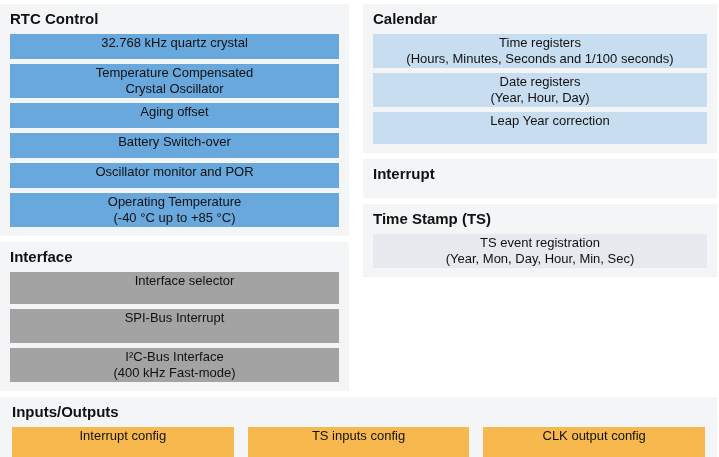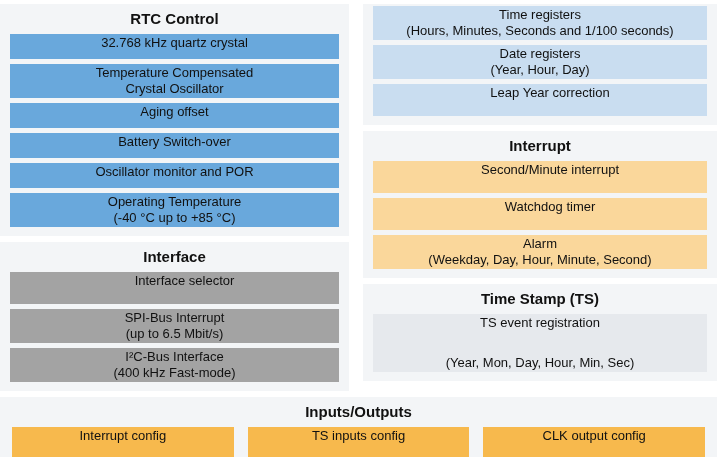--- a/index.html
+++ b/index.html
@@ -13,37 +13,37 @@
   .cols { display: flex; }
   .col-left  { width: 349px; margin-right: 14px; display: flex; flex-direction: column; }
   .col-right { flex: 1; display: flex; flex-direction: column; }
   .panel {
     background: #f3f5f7;
     padding: 2px 10px 9px 10px;
     box-sizing: border-box;
   }
   .panel + .panel { margin-top: 6px; }
   .panel-title {
-    font-size: 15px; font-weight: bold; text-align: center;
+    font-size: 15px; font-weight: bold; text-align: left;
     line-height: 20px; padding: 3px 0 5px 0;
   }
   .stack { display: flex; flex-direction: column; gap: 5px; }
   .box {
     display: flex; flex-direction: column; justify-content: flex-start; align-items: center;
     text-align: center; font-size: 13px; line-height: 16px;
     box-sizing: border-box; padding: 1px 4px;
   }
   .h25 { min-height: 25px; }
   .h32 { min-height: 32px; padding-left: 24px; }
   .h34 { min-height: 34px; }
   .box span:empty { display: none; }
   .blue   { background: #69a8dc; }
   .lblue  { background: #c9ddf0; }
   .gray   { background: #a3a3a3; }
-  .tsgray { background: #e6e9ed; gap: 24px; }
+  .tsgray { background: #e6e9ed; }
   .lorange{ background: #fad79b; }
   .orange { background: #f7b94d; }
   .bottom-panel { margin-top: 6px; background: #f3f5f7; padding: 2px 12px 9px 12px; box-sizing: border-box; }
   .bottom-row { display: flex; gap: 14px; }
   .bottom-row .box { flex: 1; min-height: 33px; }
 </style>
 </head>
 <body>
 
 <div class="page">
@@ -82,64 +82,50 @@
 
       <div class="panel">
         <div class="panel-title">Interface</div>
         <div class="stack">
           <div class="box gray h32">
             <span>Interface selector</span>
 
           </div>
           <div class="box gray h34">
             <span>SPI-Bus Interrupt</span>
-            <span>(up to 6.5 Mbit/s)</span>
           </div>
           <div class="box gray h34">
             <span>I²C-Bus Interface</span>
             <span>(400 kHz Fast-mode)</span>
           </div>
         </div>
       </div>
     </div>
 
     <div class="col-right">
       <div class="panel">
+        <div class="panel-title">Calendar</div>
         <div class="stack">
           <div class="box lblue h34">
             <span>Time registers</span>
             <span>(Hours, Minutes, Seconds and 1/100 seconds)</span>
           </div>
           <div class="box lblue h34">
             <span>Date registers</span>
             <span>(Year, Hour, Day)</span>
           </div>
           <div class="box lblue h32">
             <span>Leap Year correction</span>
 
           </div>
         </div>
       </div>
 
       <div class="panel">
         <div class="panel-title">Interrupt</div>
-        <div class="stack">
-          <div class="box lorange h32">
-            <span>Second/Minute interrupt</span>
-
-          </div>
-          <div class="box lorange h32">
-            <span>Watchdog timer</span>
-
-          </div>
-          <div class="box lorange h34">
-            <span>Alarm</span>
-            <span>(Weekday, Day, Hour, Minute, Second)</span>
-          </div>
-        </div>
       </div>
 
       <div class="panel">
         <div class="panel-title">Time Stamp (TS)</div>
         <div class="stack">
           <div class="box tsgray h34">
             <span>TS event registration</span>
             <span>(Year, Mon, Day, Hour, Min, Sec)</span>
           </div>
         </div>

